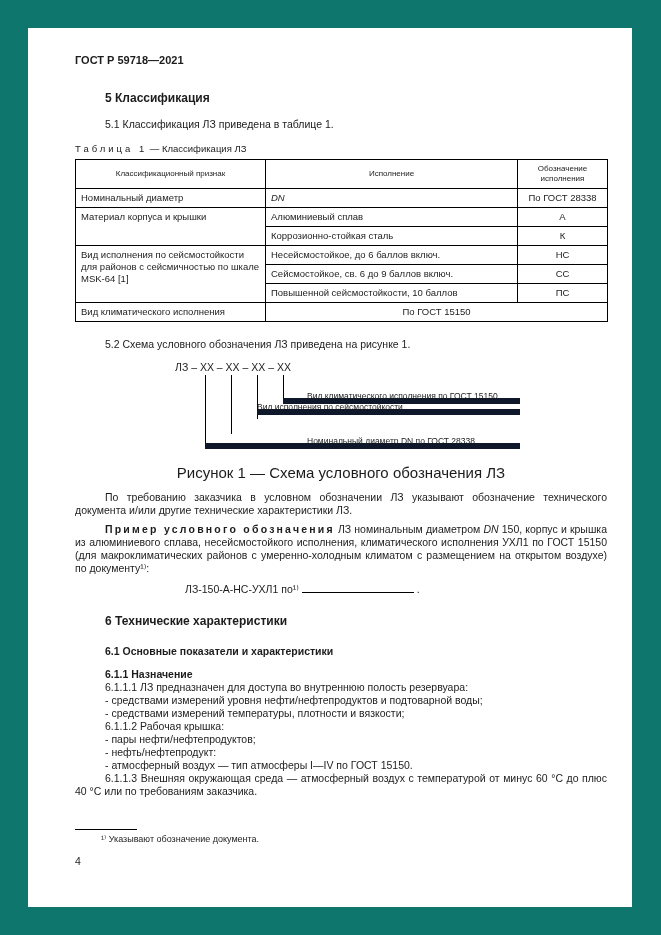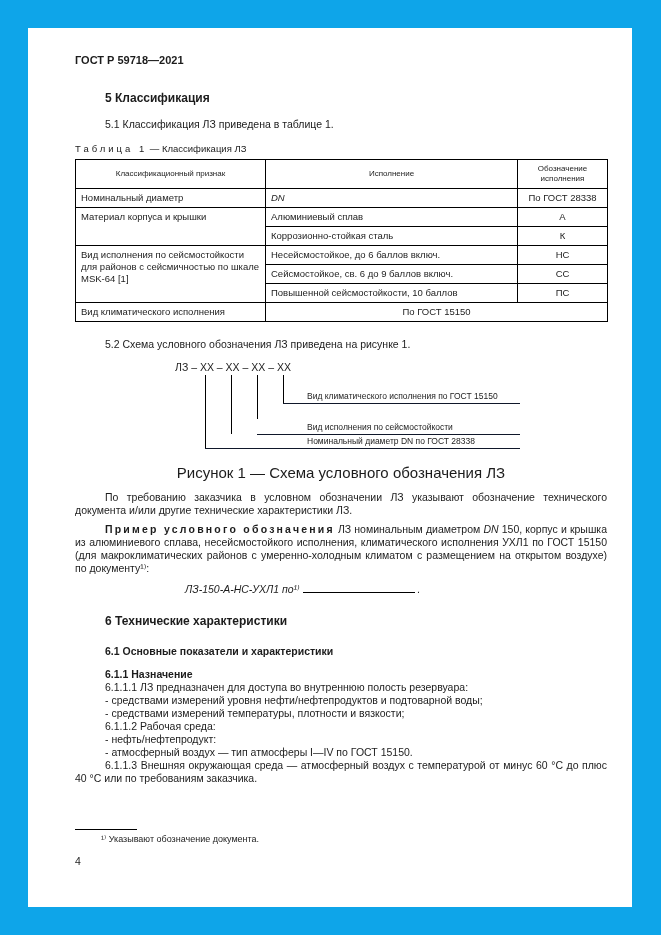--- a/index.html
+++ b/index.html
@@ -6,21 +6,21 @@
   html, body { margin: 0; padding: 0; }
   body {
     background: #dfa9b1;
     font-family: "Liberation Sans", "DejaVu Sans", sans-serif;
     color: #1c1c1c;
   }
   .stage {
     position: relative;
     width: 661px;
     height: 935px;
-    background: #0ea5e9;
+    background: #0f766e;
     overflow: hidden;
   }
   .page {
     position: absolute;
     left: 28px; top: 28px;
     width: 604px; height: 879px;
     background: #ffffff;
     padding: 26px 25px 0 47px;
   }
   .doc-header { font-size: 11px; font-weight: bold; line-height: 13px; }
@@ -49,30 +49,30 @@
   .diagram { position: relative; height: 96px; margin-top: 10px; }
   .formula { position: absolute; left: 100px; top: 0; font-size: 10.5px; line-height: 13px; }
   .vline { position: absolute; top: 14px; width: 1px; background: #000; }
   .vl1 { left: 208px; height: 29px; }
   .vl2 { left: 182px; height: 44px; }
   .vl3 { left: 156px; height: 59px; }
   .vl4 { left: 130px; height: 74px; }
   .dlabel {
     position: absolute; height: 14px; line-height: 13px;
     font-size: 8.5px; white-space: nowrap;
-    border-bottom: 1px solid #0f172a;
+    border-bottom: 6px solid #0f172a;
   }
   .dl1 { left: 208px; top: 29px; width: 237px; padding-left: 24px; }
-  .dl2 { left: 182px; top: 60px; width: 263px; padding-left: 50px; }
+  .dl2 { left: 182px; top: 40px; width: 263px; }
   .dl3 { left: 156px; top: 59px; width: 289px; padding-left: 76px; }
   .dl4 { left: 130px; top: 74px; width: 315px; padding-left: 102px; }
 
   .fig-caption { font-size: 15px; line-height: 12px; text-align: center; margin-top: 10px; }
 
-  .designation { margin: 8px 0 0 110px; font-size: 10.5px; line-height: 13px; font-style: italic; }
+  .designation { margin: 8px 0 0 110px; font-size: 10.5px; line-height: 13px; }
   .blank { display: inline-block; width: 112px; height: 10px; border-bottom: 1px solid #000; }
 
   .h-sub { font-size: 10.5px; font-weight: bold; line-height: 13px; margin: 0; text-indent: 30px; }
   .h-sub.g1 { margin-top: 16px; }
   .h-sub.g2 { margin-top: 10px; }
 
   .footnote { position: absolute; left: 47px; right: 25px; bottom: 62px; font-size: 9px; line-height: 11px; }
   .footnote-rule { width: 62px; border-top: 1px solid #000; margin-bottom: 4px; }
   .footnote-text { text-indent: 26px; }
   .page-num { position: absolute; left: 47px; bottom: 40px; font-size: 10.5px; }
@@ -164,21 +164,22 @@
     </div>
 
     <h2 class="sec-title s6">6 Технические характеристики</h2>
     <p class="h-sub g1">6.1 Основные показатели и характеристики</p>
     <p class="h-sub g2">6.1.1 Назначение</p>
 
     <p class="para">6.1.1.1 ЛЗ предназначен для доступа во внутреннюю полость резервуара:</p>
     <p class="para">- средствами измерений уровня нефти/нефтепродуктов и подтоварной воды;</p>
     <p class="para">- средствами измерений температуры, плотности и вязкости;</p>
 
-    <p class="para">6.1.1.2 Рабочая среда:</p>
+    <p class="para">6.1.1.2 Рабочая крышка:</p>
+    <p class="para">- пары нефти/нефтепродуктов;</p>
     <p class="para">- нефть/нефтепродукт:</p>
     <p class="para">- атмосферный воздух — тип атмосферы I—IV по ГОСТ 15150.</p>
 
     <p class="para just">6.1.1.3 Внешняя окружающая среда — атмосферный воздух с температурой от минус 60 °С до плюс 40 °С или по требованиям заказчика.</p>
 
     <div class="footnote">
       <div class="footnote-rule"></div>
       <div class="footnote-text">¹⁾ Указывают обозначение документа.</div>
     </div>
 

